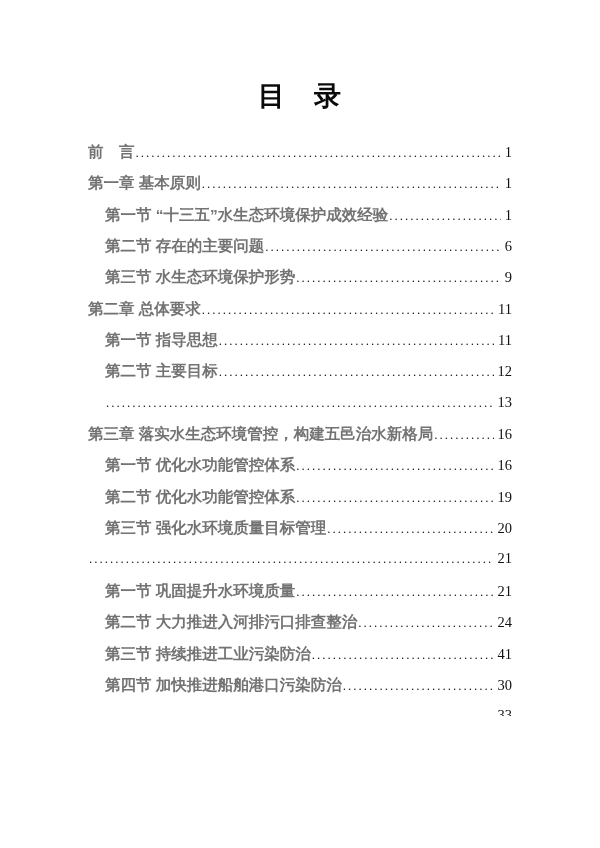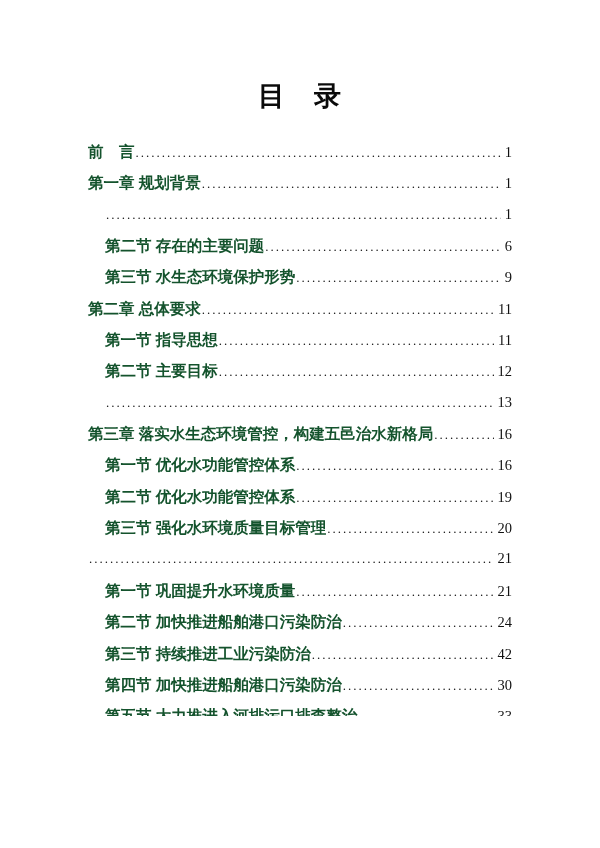--- a/index.html
+++ b/index.html
@@ -43,21 +43,21 @@
     cursor: pointer;
   }
   .row.section {
     padding-left: 17px;
   }
   .label {
     flex: 0 0 auto;
     font-size: 15.5px;
     font-weight: bold;
     white-space: pre;
-    color: #14532d;
+    color: #737373;
   }
   .leader {
     flex: 1 1 auto;
     overflow: hidden;
     white-space: nowrap;
     font-family: "Liberation Serif", "DejaVu Serif", serif;
     font-size: 13px;
     letter-spacing: 2px;
     color: #1a1a1a;
     margin: 0 1px;
@@ -89,26 +89,27 @@
 <div class="page">
   <h1 class="doc-title">目　录</h1>
   <div class="toc">
   <div class="row chapter">
     <span class="label">前　言</span>
     <span class="leader"></span>
     <span class="pagenum">1</span>
   </div>
 
   <div class="row chapter">
-    <span class="label">第一章 规划背景</span>
+    <span class="label">第一章 基本原则</span>
     <span class="leader"></span>
     <span class="pagenum">1</span>
   </div>
 
   <div class="row section">
+    <span class="label">第一节 “十三五”水生态环境保护成效经验</span>
     <span class="leader"></span>
     <span class="pagenum">1</span>
   </div>
 
   <div class="row section">
     <span class="label">第二节 存在的主要问题</span>
     <span class="leader"></span>
     <span class="pagenum">6</span>
   </div>
 
@@ -170,37 +171,36 @@
     <span class="pagenum">21</span>
   </div>
 
   <div class="row section">
     <span class="label">第一节 巩固提升水环境质量</span>
     <span class="leader"></span>
     <span class="pagenum">21</span>
   </div>
 
   <div class="row section">
-    <span class="label">第二节 加快推进船舶港口污染防治</span>
+    <span class="label">第二节 大力推进入河排污口排查整治</span>
     <span class="leader"></span>
     <span class="pagenum">24</span>
   </div>
 
   <div class="row section">
     <span class="label">第三节 持续推进工业污染防治</span>
     <span class="leader"></span>
-    <span class="pagenum">42</span>
+    <span class="pagenum">41</span>
   </div>
 
   <div class="row section">
     <span class="label">第四节 加快推进船舶港口污染防治</span>
     <span class="leader"></span>
     <span class="pagenum">30</span>
   </div>
 
   <div class="row section">
-    <span class="label">第五节 大力推进入河排污口排查整治</span>
     <span class="leader"></span>
     <span class="pagenum">33</span>
   </div>
 </div>
   <div class="footer">I</div>
 </div>
 
 </body></html>

